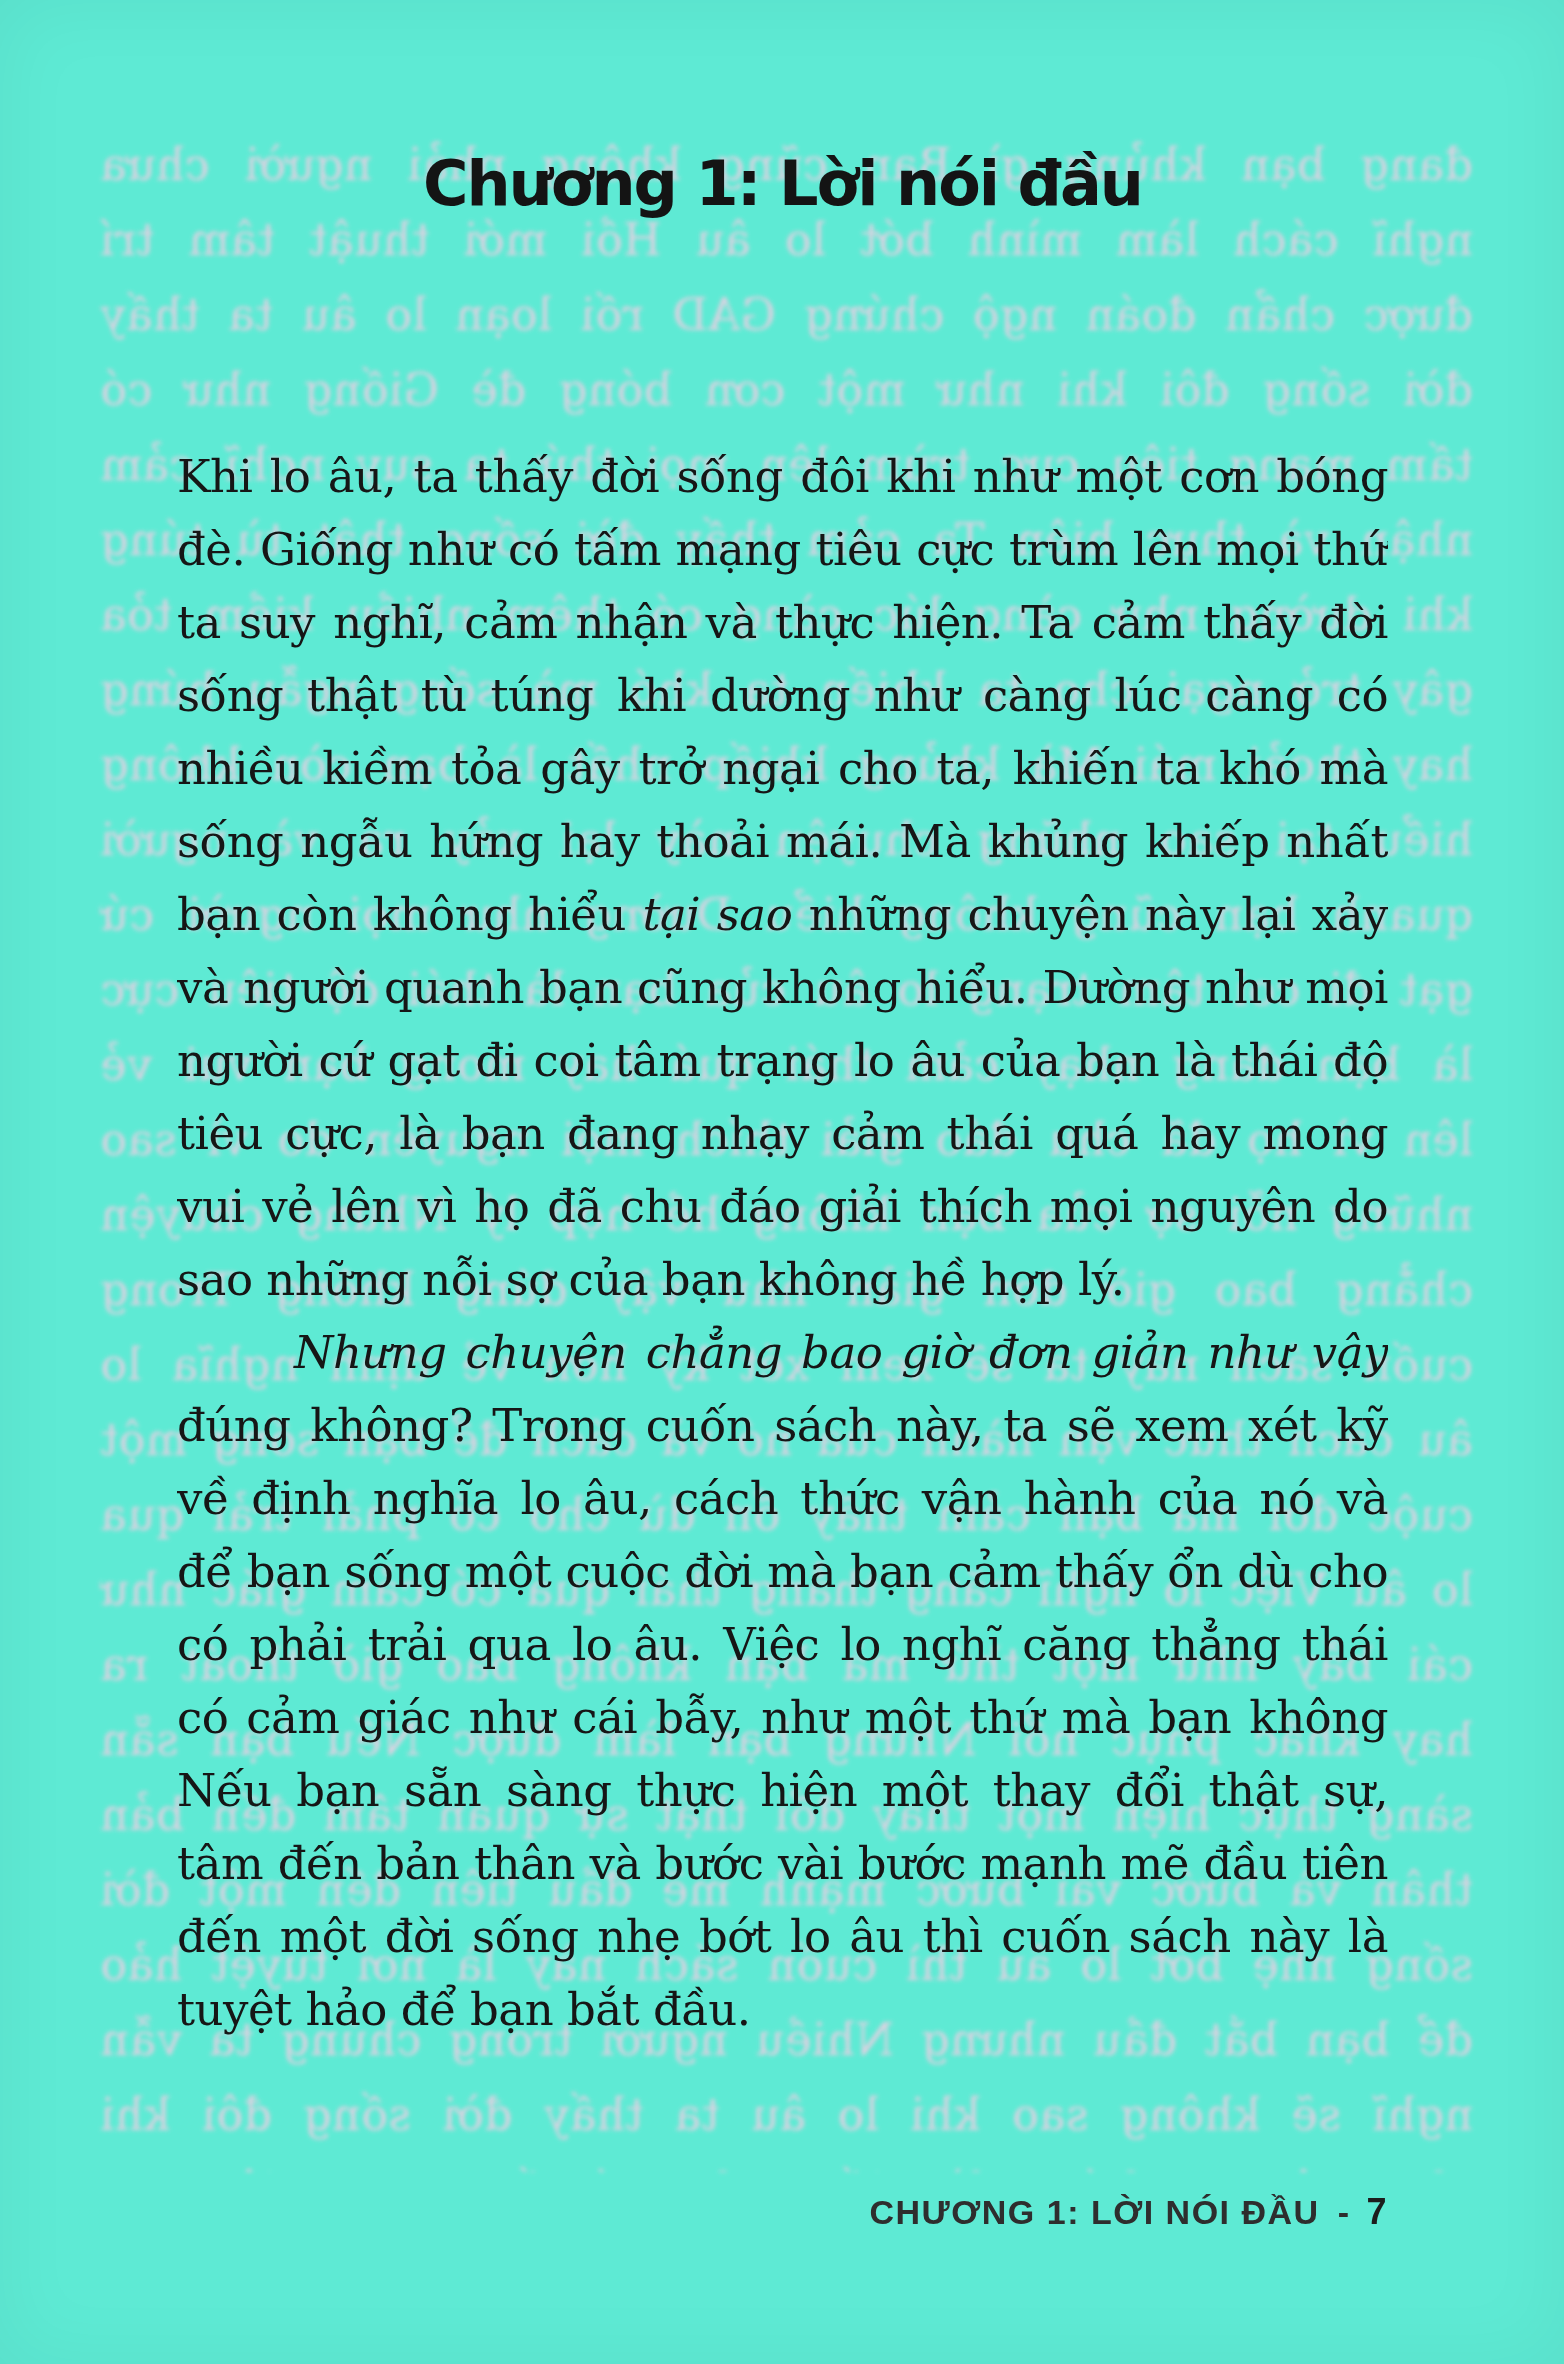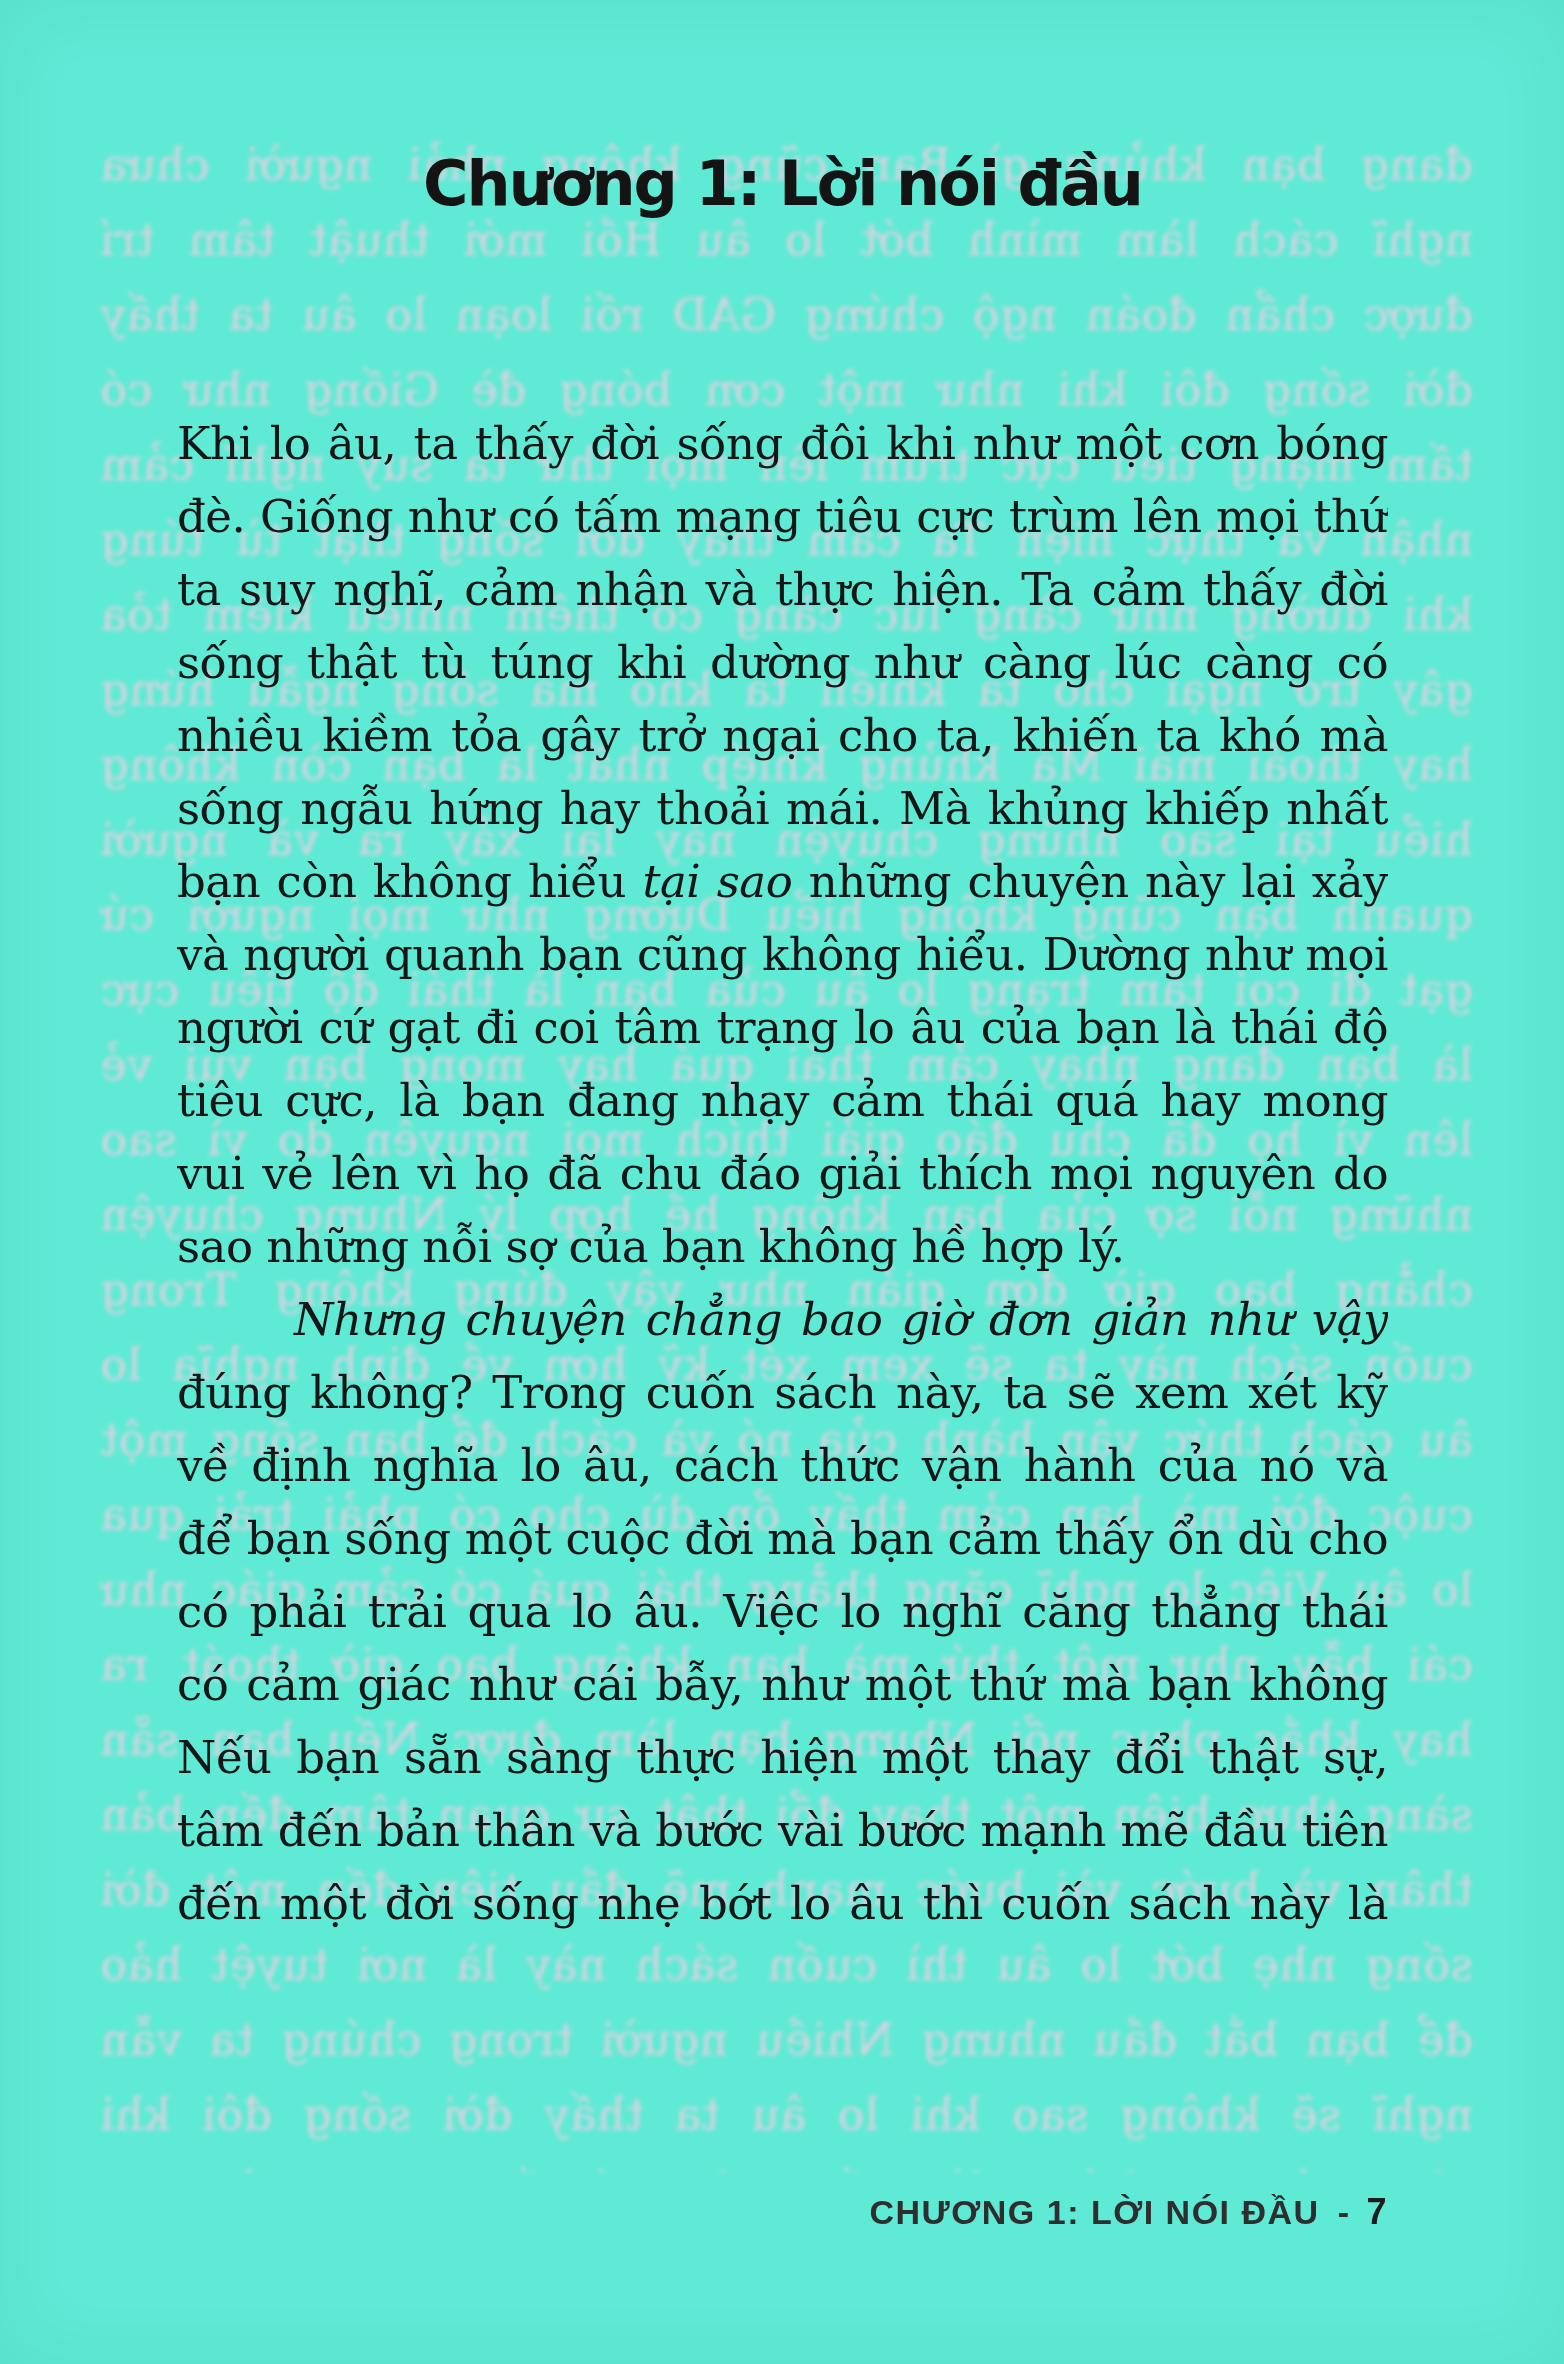--- a/index.html
+++ b/index.html
@@ -46,21 +46,21 @@
     text-align: center;
     font-family: "DejaVu Sans", sans-serif;
     font-weight: bold;
     font-size: 62px;
     letter-spacing: -2px;
     color: #141414;
     z-index: 2;
   }
   .body-text {
     position: absolute;
-    top: 407px;
+    top: 440px;
     left: 177px;
     width: 1211px;
     z-index: 2;
   }
   .line {
     height: 73px;
     line-height: 73px;
     font-size: 45px;
     letter-spacing: -0.5px;
     text-align: justify;
@@ -127,20 +127,21 @@
       <div class="line flush">sao những nỗi sợ của bạn không hề hợp lý.</div>
       <div class="line indent">Nhưng chuyện chẳng bao giờ đơn giản như vậy</div>
       <div class="line">đúng không? Trong cuốn sách này, ta sẽ xem xét kỹ hơn</div>
       <div class="line">về định nghĩa lo âu, cách thức vận hành của nó và cách</div>
       <div class="line">để bạn sống một cuộc đời mà bạn cảm thấy ổn dù cho</div>
       <div class="line">có phải trải qua lo âu. Việc lo nghĩ căng thẳng thái quá</div>
       <div class="line">có cảm giác như cái bẫy, như một thứ mà bạn không bao</div>
       <div class="line">Nếu bạn sẵn sàng thực hiện một thay đổi thật sự, quan</div>
       <div class="line">tâm đến bản thân và bước vài bước mạnh mẽ đầu tiên</div>
       <div class="line">đến một đời sống nhẹ bớt lo âu thì cuốn sách này là nơi</div>
+      <div class="line flush">tuyệt hảo để bạn bắt đầu.</div>
     </div>
 
   <div class="page-footer">
     <span>CHƯƠNG 1: LỜI NÓI ĐẦU</span><span class="sep">-</span><span class="pg">7</span>
   </div>
 
 </div>
 
 
 </body></html>

